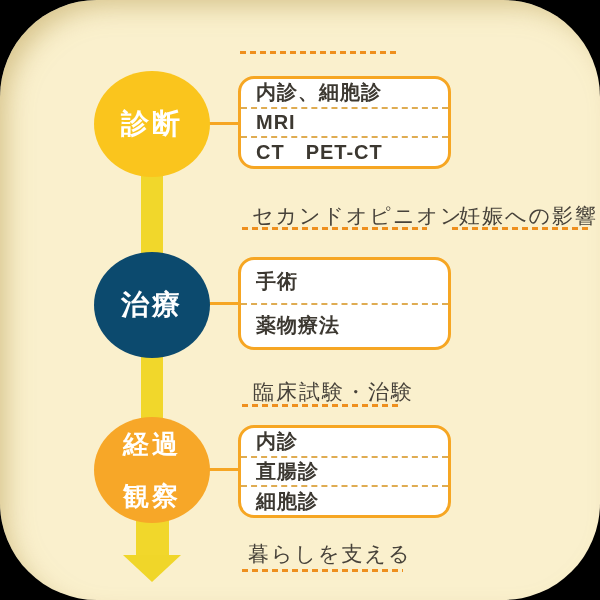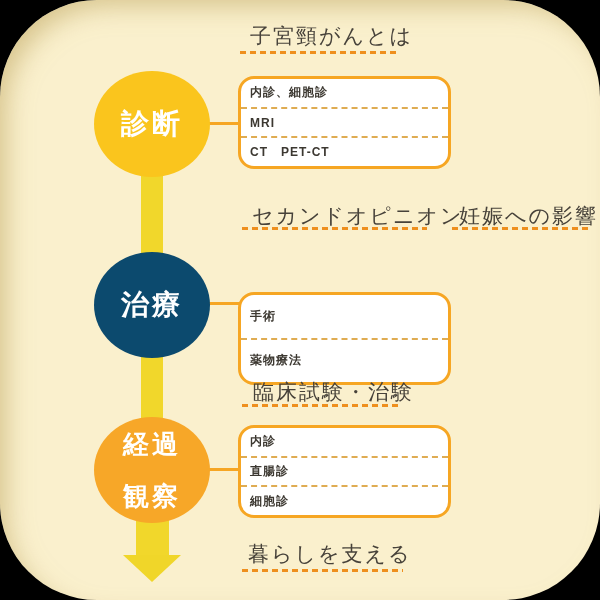--- a/index.html
+++ b/index.html
@@ -31,23 +31,23 @@
         display:flex;flex-direction:column;align-items:center;justify-content:center;
         color:#fff;font-weight:bold;z-index:3;letter-spacing:3px;cursor:pointer;}
   .circ1{top:71px;background:#FAC51D;font-size:28px;align-items:center;}
   .circ2{top:252px;background:#0c4a6e;font-size:28px;}
   .circ3{top:417px;background:#F7A728;font-size:26px;line-height:1.25;gap:20px;}
 
   
   .box{position:absolute;left:238px;width:213px;height:93px;background:#FFFFFF;
         border:3px solid #F6A623;border-radius:16px;box-sizing:border-box;
         display:flex;flex-direction:column;z-index:2;}
-  .box1{top:76px;} .box2{top:257px;margin-top:35px;} .box3{top:425px;}
-  .box-row{flex:1;display:flex;align-items:center;padding-left:9px;
-        font-size:12px;font-weight:bold;color:#3C3831;letter-spacing:1px;
+  .box1{top:76px;} .box2{top:257px;} .box3{top:425px;}
+  .box-row{flex:1;display:flex;align-items:center;padding-left:15px;
+        font-size:20px;font-weight:bold;color:#3C3831;letter-spacing:1px;
         cursor:pointer;}
   .box-row + .box-row{border-top:2px dashed #DFAC52;}
 
   
   .tag-text{position:absolute;font-size:21px;color:#47423A;letter-spacing:2px;
         white-space:nowrap;cursor:pointer;z-index:2;}
   .dash{position:absolute;height:3px;z-index:2;
         background:repeating-linear-gradient(90deg,#EE8F1E 0 6px,transparent 6px 10px);}
 
   .t-title{left:250px;top:22px;}   .u-title{left:240px;top:51px;width:157px;}
@@ -88,21 +88,20 @@
   <div class="box box2">
     <div class="box-row">手術</div>
     <div class="box-row">薬物療法</div>
   </div>
   <div class="box box3">
     <div class="box-row">内診</div>
     <div class="box-row">直腸診</div>
     <div class="box-row">細胞診</div>
   </div>
 
-  <span class="tag-text t-title">子宮頸がんとは</span>
   <i class="dash u-title"></i>
 
   <span class="tag-text t-second">セカンドオピニオン</span>
   <i class="dash u-second"></i>
 
   <span class="tag-text t-preg">妊娠への影響</span>
   <i class="dash u-preg"></i>
 
   <span class="tag-text t-trial">臨床試験・治験</span>
   <i class="dash u-trial"></i>

